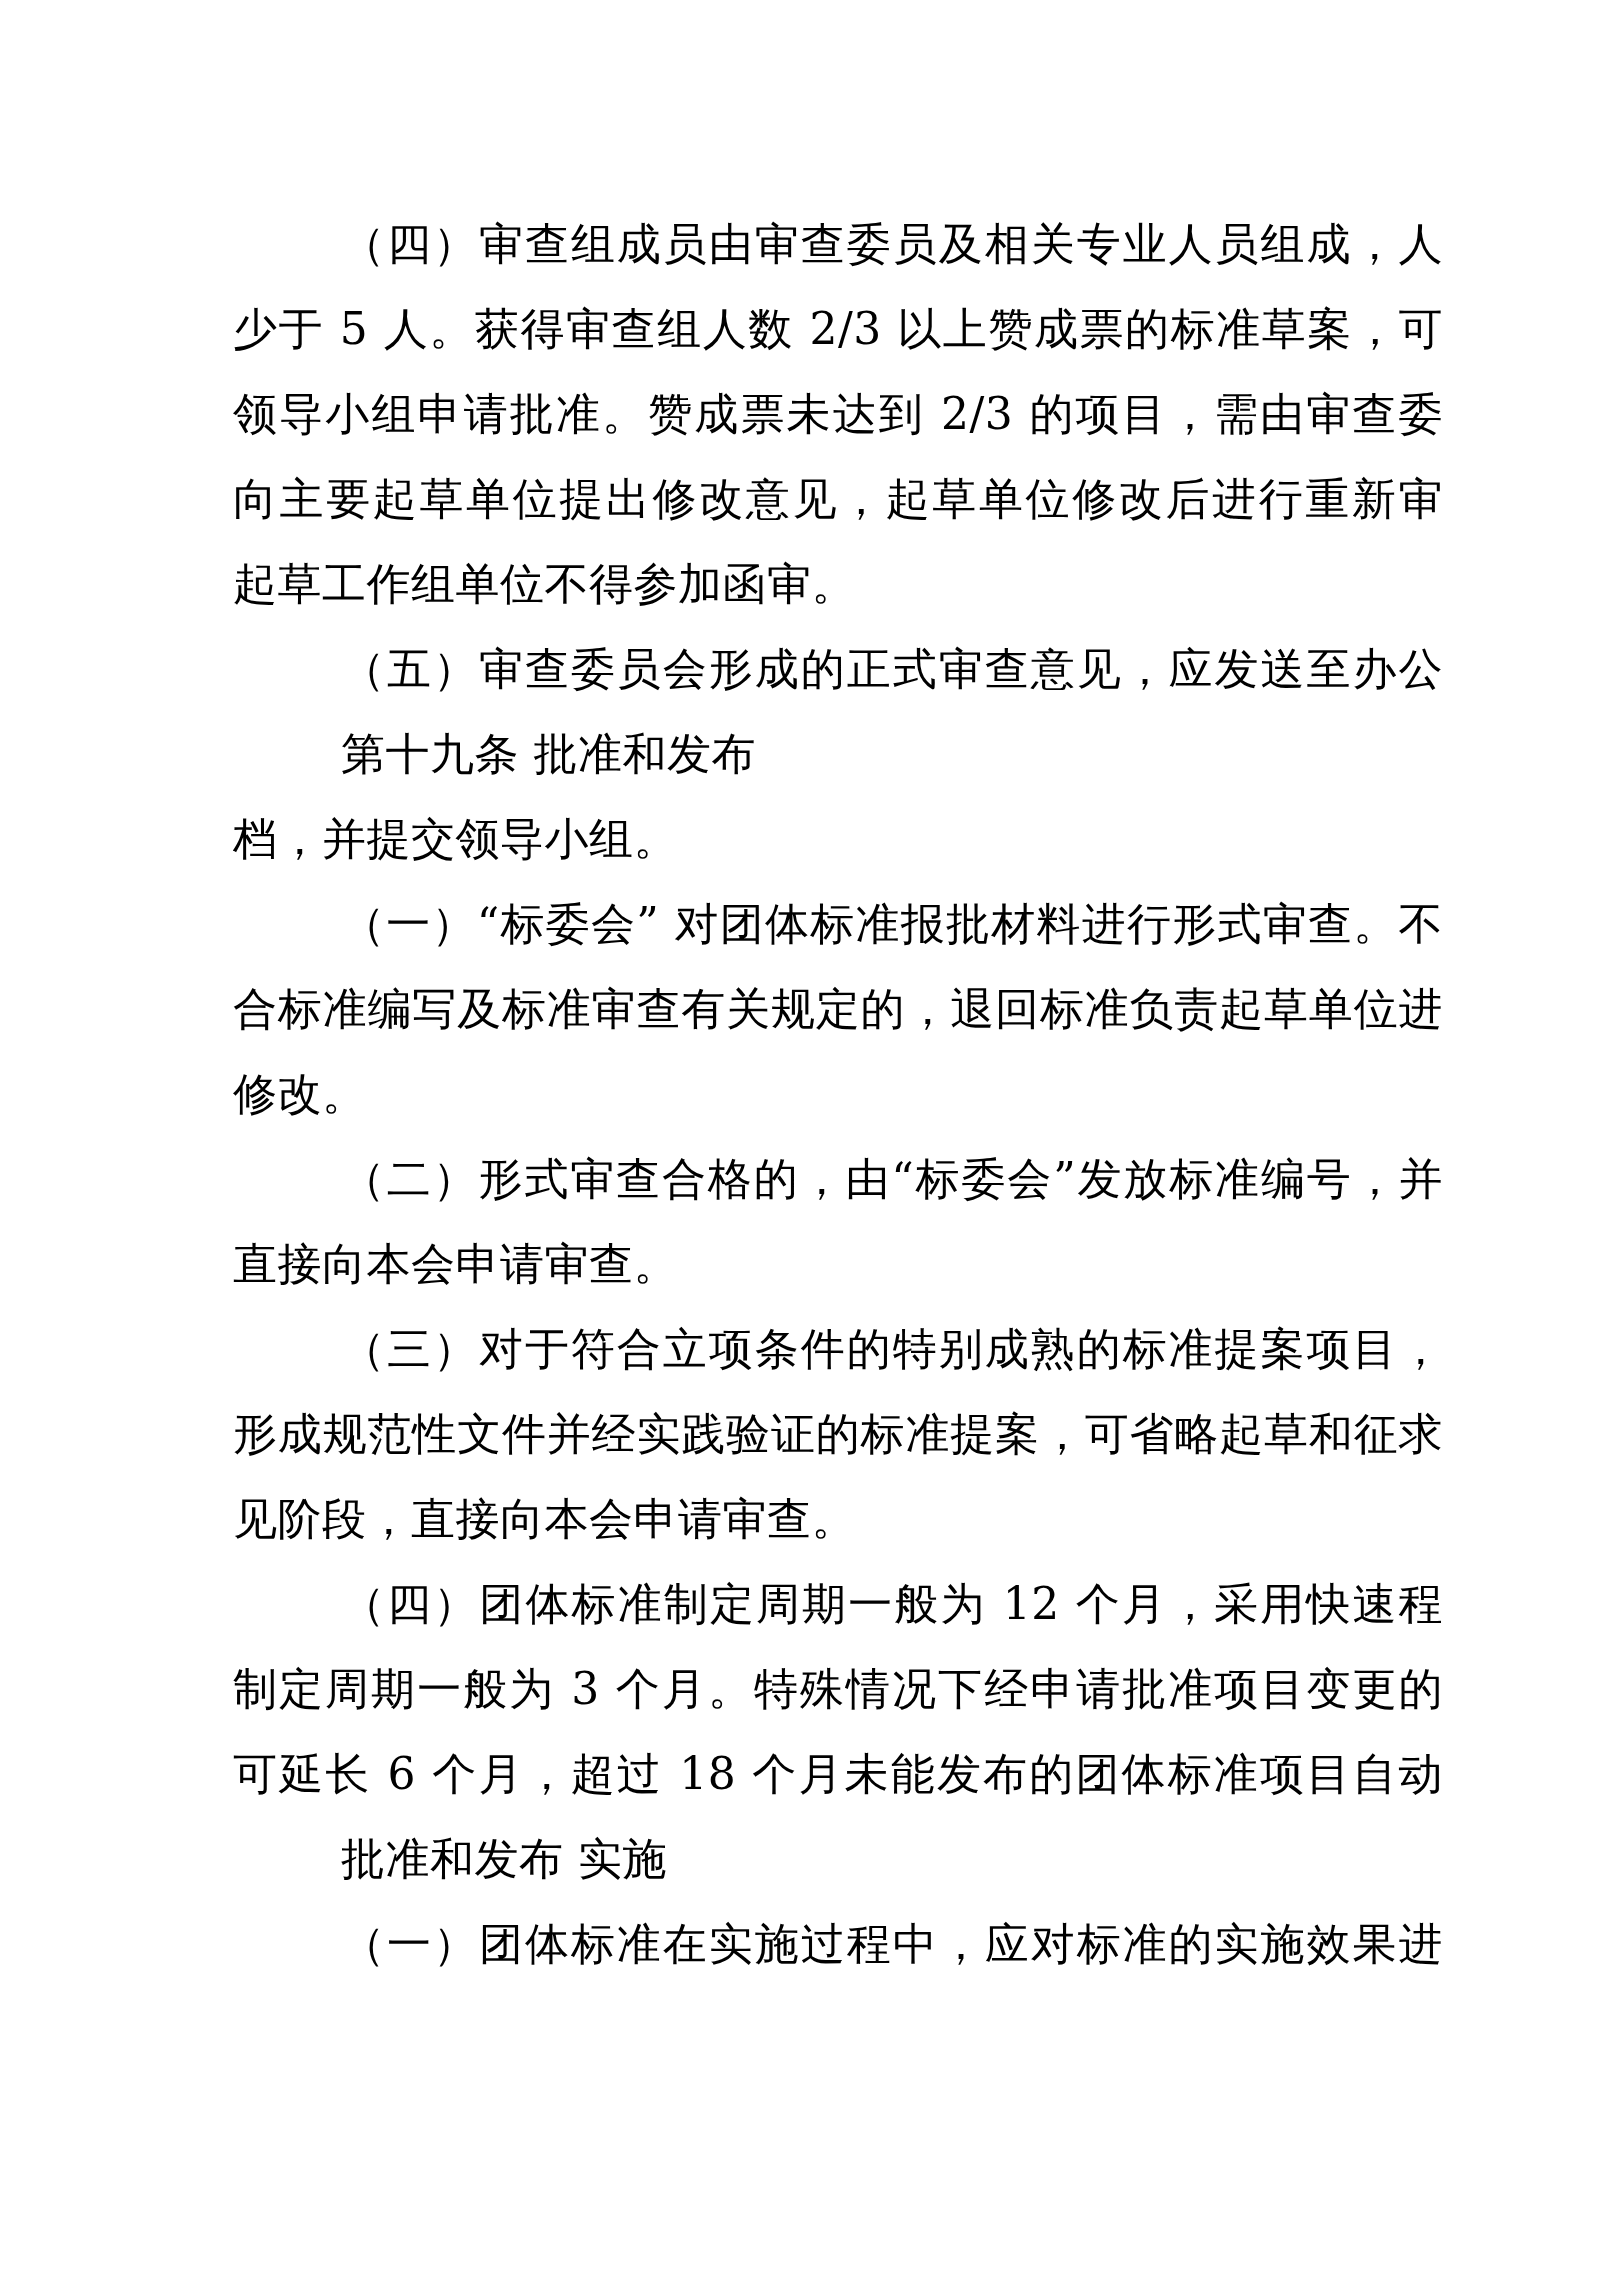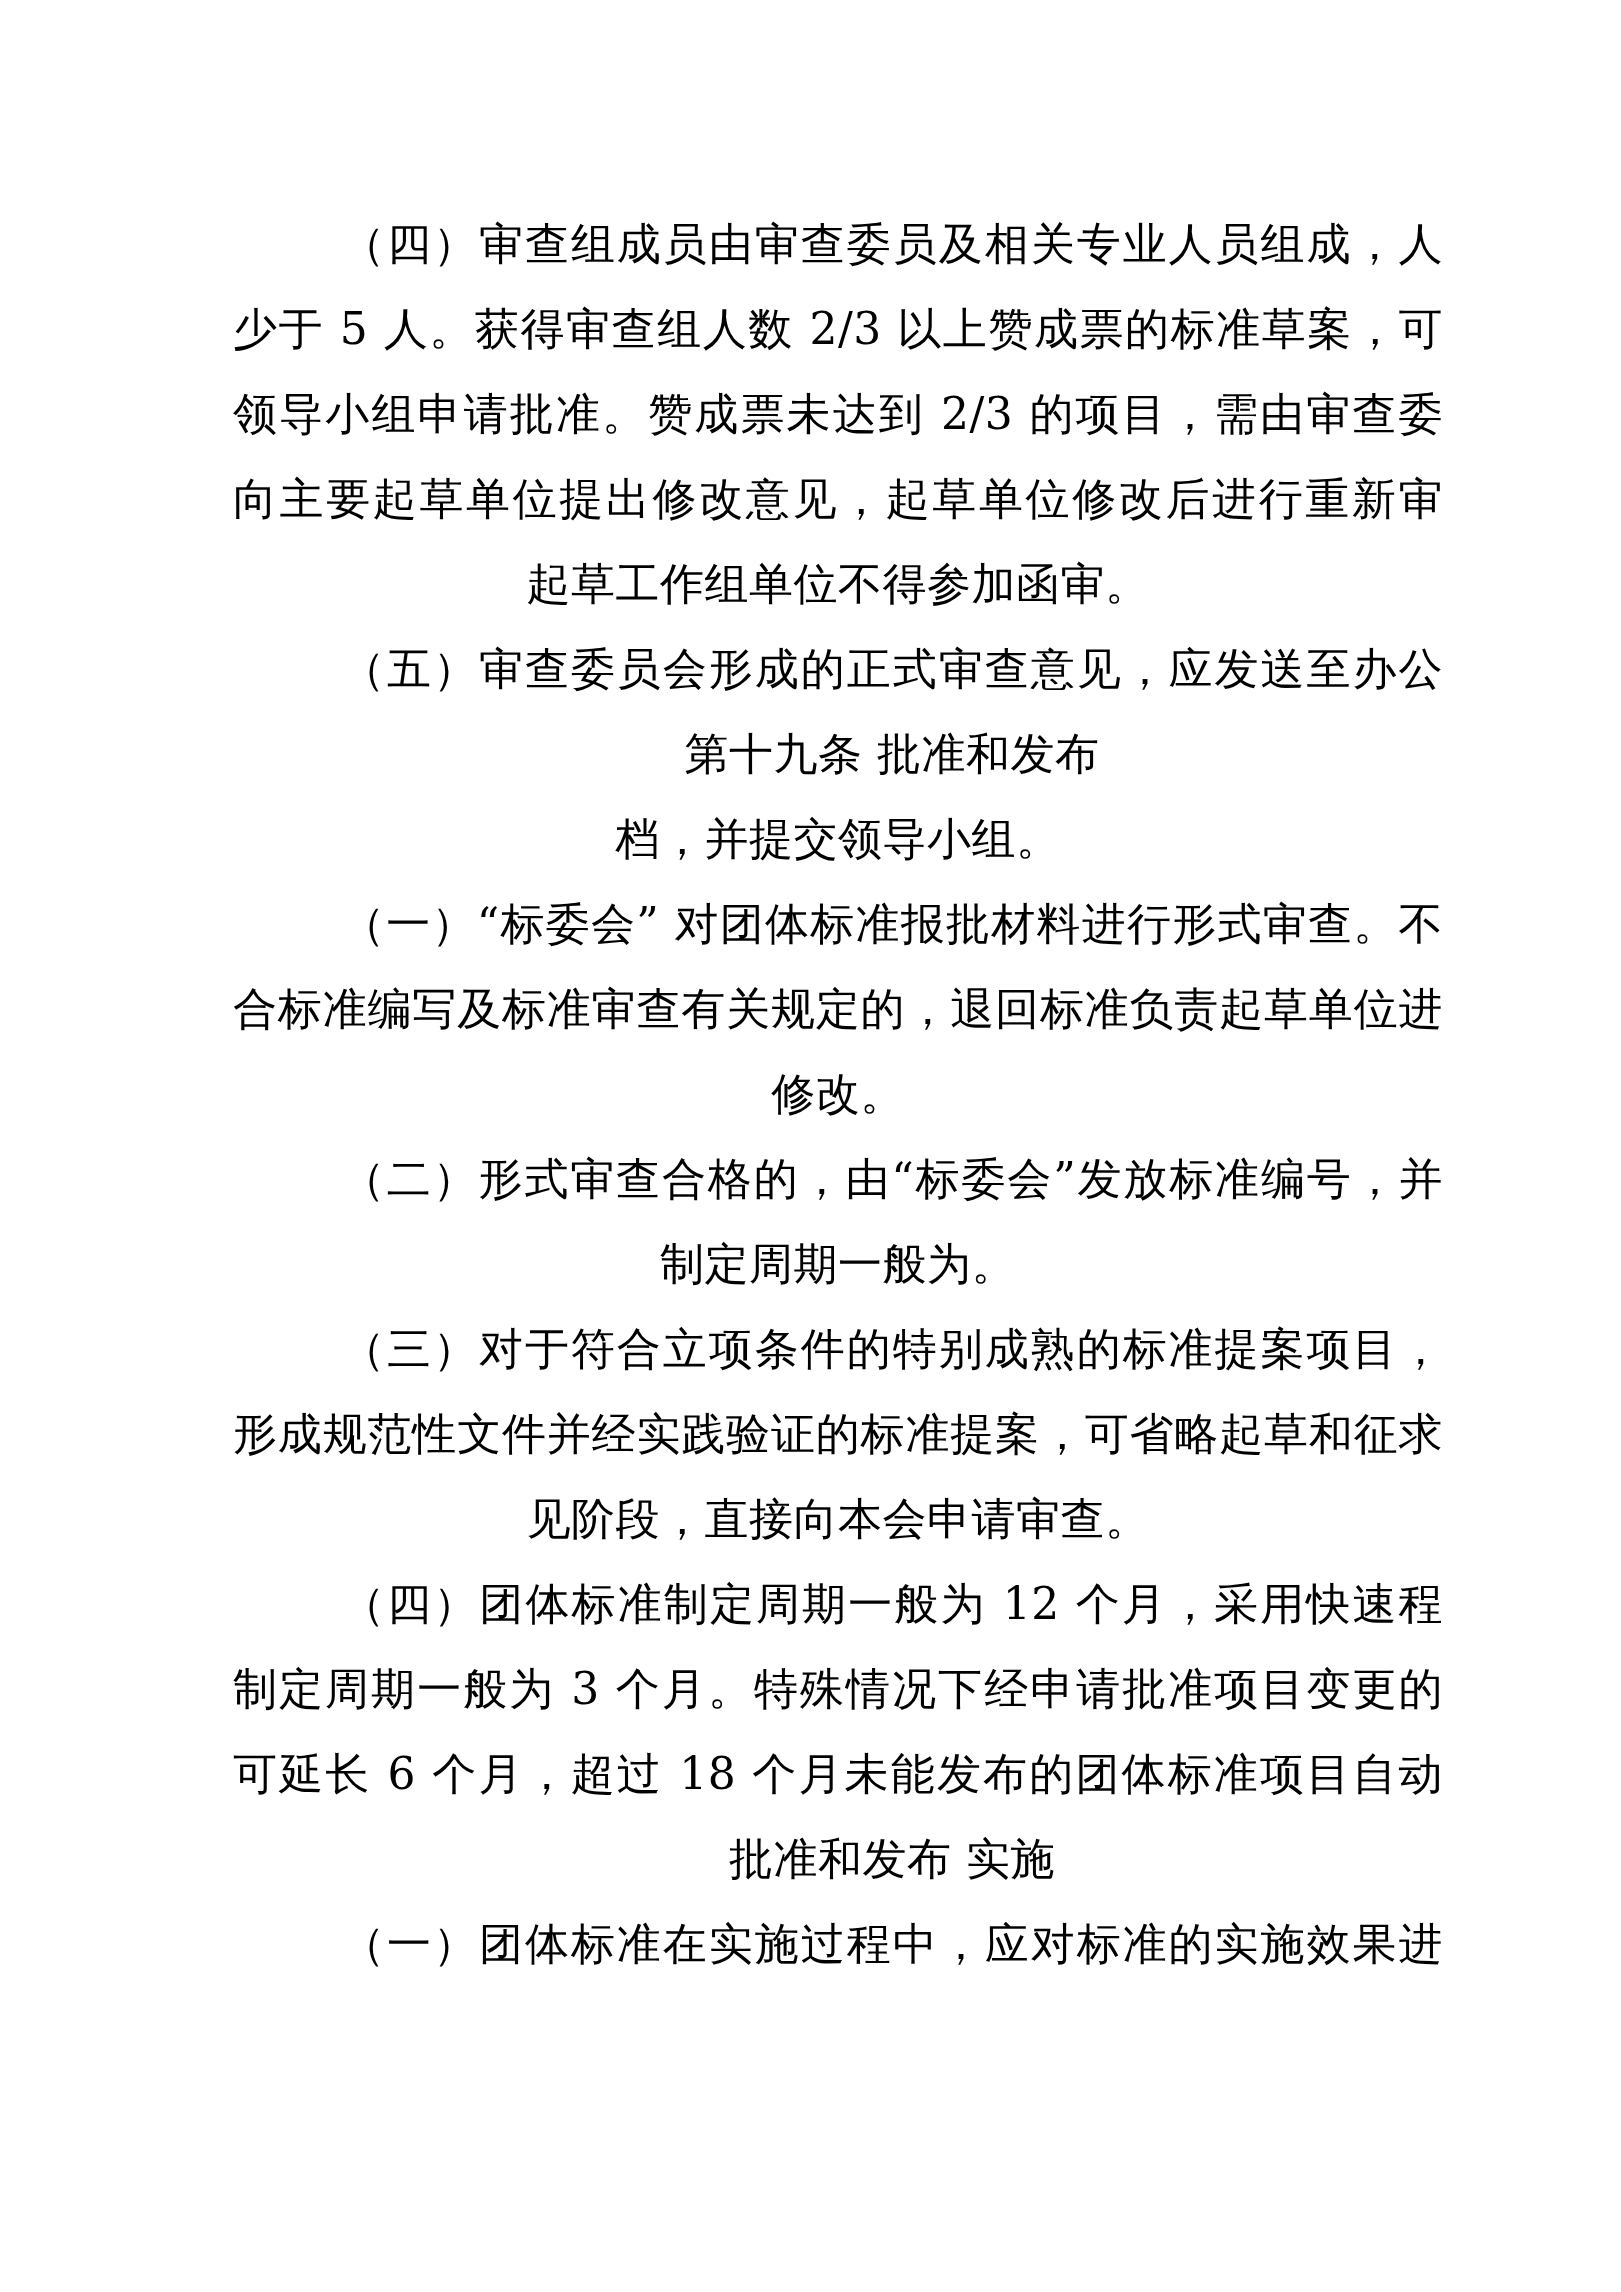--- a/index.html
+++ b/index.html
@@ -16,21 +16,21 @@
   .textblock {
     position: absolute;
     left: 233px;
     top: 201px;
     width: 1210px;
   }
   .line {
     font-size: 44px;
     line-height: 85px;
     height: 85px;
-    text-align: center;
+    text-align: left;
     overflow: hidden;
     letter-spacing: 0.5px;
   }
   
   .just {
     text-align: justify;
     text-align-last: justify;
   }
   
   .indent {
@@ -47,21 +47,21 @@
     <div class="line just">领导小组申请批准。赞成票未达到 2/3 的项目，需由审查委员会</div>
     <div class="line just">向主要起草单位提出修改意见，起草单位修改后进行重新审查。</div>
     <div class="line">起草工作组单位不得参加函审。</div>
     <div class="line indent just">（五）审查委员会形成的正式审查意见，应发送至办公室存</div>
     <div class="line indent">第十九条 批准和发布</div>
     <div class="line">档，并提交领导小组。</div>
     <div class="line indent just">（一）“标委会” 对团体标准报批材料进行形式审查。不符</div>
     <div class="line just">合标准编写及标准审查有关规定的，退回标准负责起草单位进行</div>
     <div class="line">修改。</div>
     <div class="line indent just">（二）形式审查合格的，由“标委会”发放标准编号，并以</div>
-    <div class="line">制定周期一般为。</div>
+    <div class="line">直接向本会申请审查。</div>
     <div class="line indent just">（三）对于符合立项条件的特别成熟的标准提案项目，如已</div>
     <div class="line just">形成规范性文件并经实践验证的标准提案，可省略起草和征求意</div>
     <div class="line">见阶段，直接向本会申请审查。</div>
     <div class="line indent just">（四）团体标准制定周期一般为 12 个月，采用快速程序的</div>
     <div class="line just">制定周期一般为 3 个月。特殊情况下经申请批准项目变更的最多</div>
     <div class="line just">可延长 6 个月，超过 18 个月未能发布的团体标准项目自动撤销。</div>
     <div class="line indent">批准和发布 实施</div>
     <div class="line indent just">（一）团体标准在实施过程中，应对标准的实施效果进行评</div>
   </div>
 </div>

